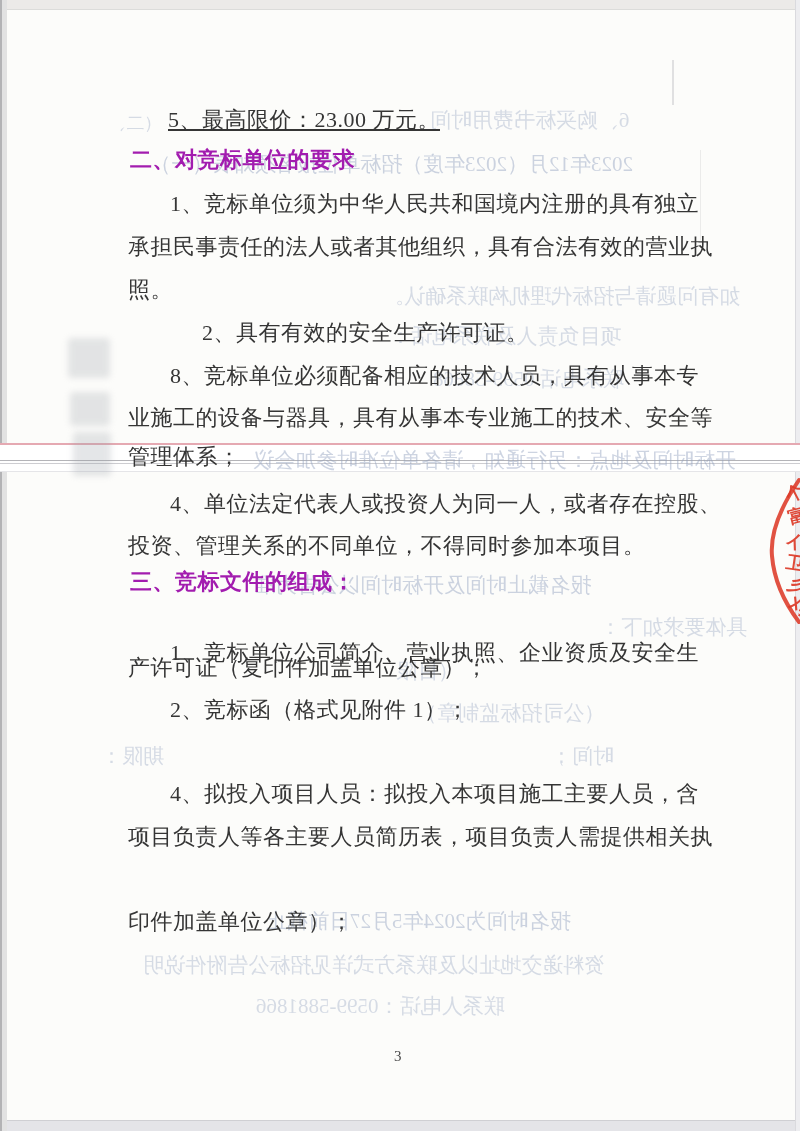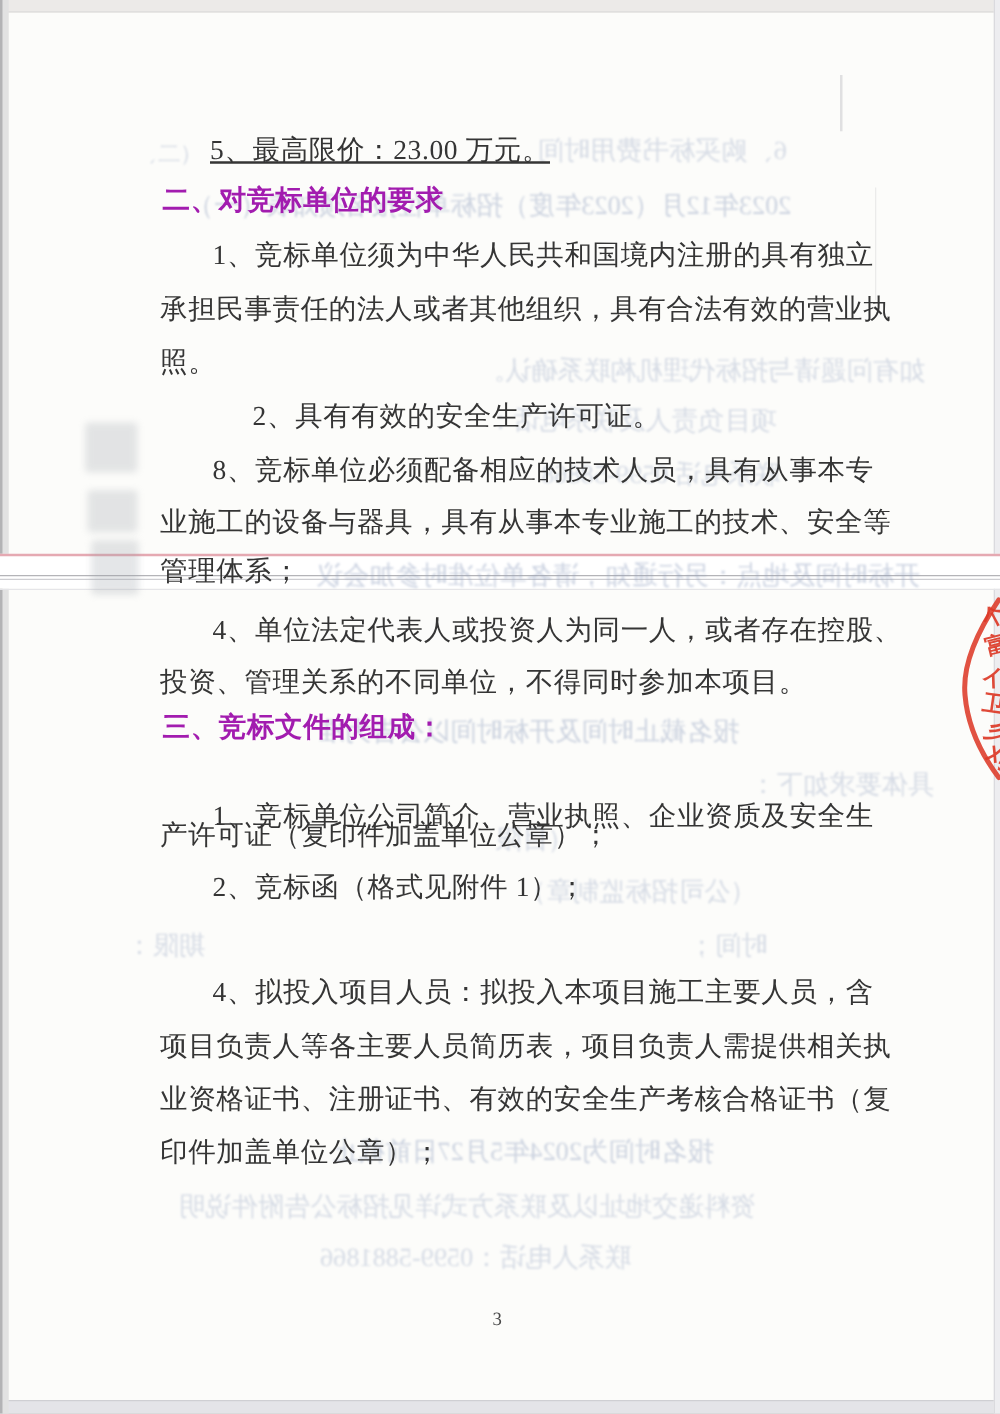--- a/index.html
+++ b/index.html
@@ -98,21 +98,20 @@
   <div class="ln" style="left:128px;top:405px;">业施工的设备与器具，具有从事本专业施工的技术、安全等</div>
   <div class="ln" style="left:128px;top:444px;">管理体系；</div>
   <div class="ln" style="left:170px;top:491px;">4、单位法定代表人或投资人为同一人，或者存在控股、</div>
   <div class="ln" style="left:128px;top:533px;">投资、管理关系的不同单位，不得同时参加本项目。</div>
   <div class="ln hd" style="left:130px;top:569px;">三、竞标文件的组成：</div>
   <div class="ln" style="left:170px;top:612px;margin-top:28px;">1、竞标单位公司简介、营业执照、企业资质及安全生</div>
   <div class="ln" style="left:128px;top:655px;">产许可证（复印件加盖单位公章）；</div>
   <div class="ln" style="left:170px;top:697px;">2、竞标函（格式见附件 1）；</div>
   <div class="ln" style="left:170px;top:781px;">4、拟投入项目人员：拟投入本项目施工主要人员，含</div>
   <div class="ln" style="left:128px;top:824px;">项目负责人等各主要人员简历表，项目负责人需提供相关执</div>
-  <div class="ln" style="left:128px;top:866px;">业资格证书、注册证书、有效的安全生产考核合格证书（复</div>
   <div class="ln" style="left:128px;top:909px;">印件加盖单位公章）；</div>
 
   <div class="stamp">
     <svg width="44" height="150" viewBox="0 0 44 150">
       <path d="M 43 4 C 24 32 14 58 16 80 C 18 104 28 126 43 146" fill="none" stroke="#dd3a28" stroke-width="4" stroke-linecap="round" opacity="0.88"></path>
     </svg>
     <span class="stamp-ch" style="left:30px;top:5px;transform:rotate(-28deg);">个</span>
     <span class="stamp-ch" style="left:32px;top:28px;transform:rotate(-14deg);">富</span>
     <span class="stamp-ch" style="left:29px;top:54px;transform:rotate(-2deg);">イ</span>
     <span class="stamp-ch" style="left:30px;top:75px;transform:rotate(8deg);">卫</span>

